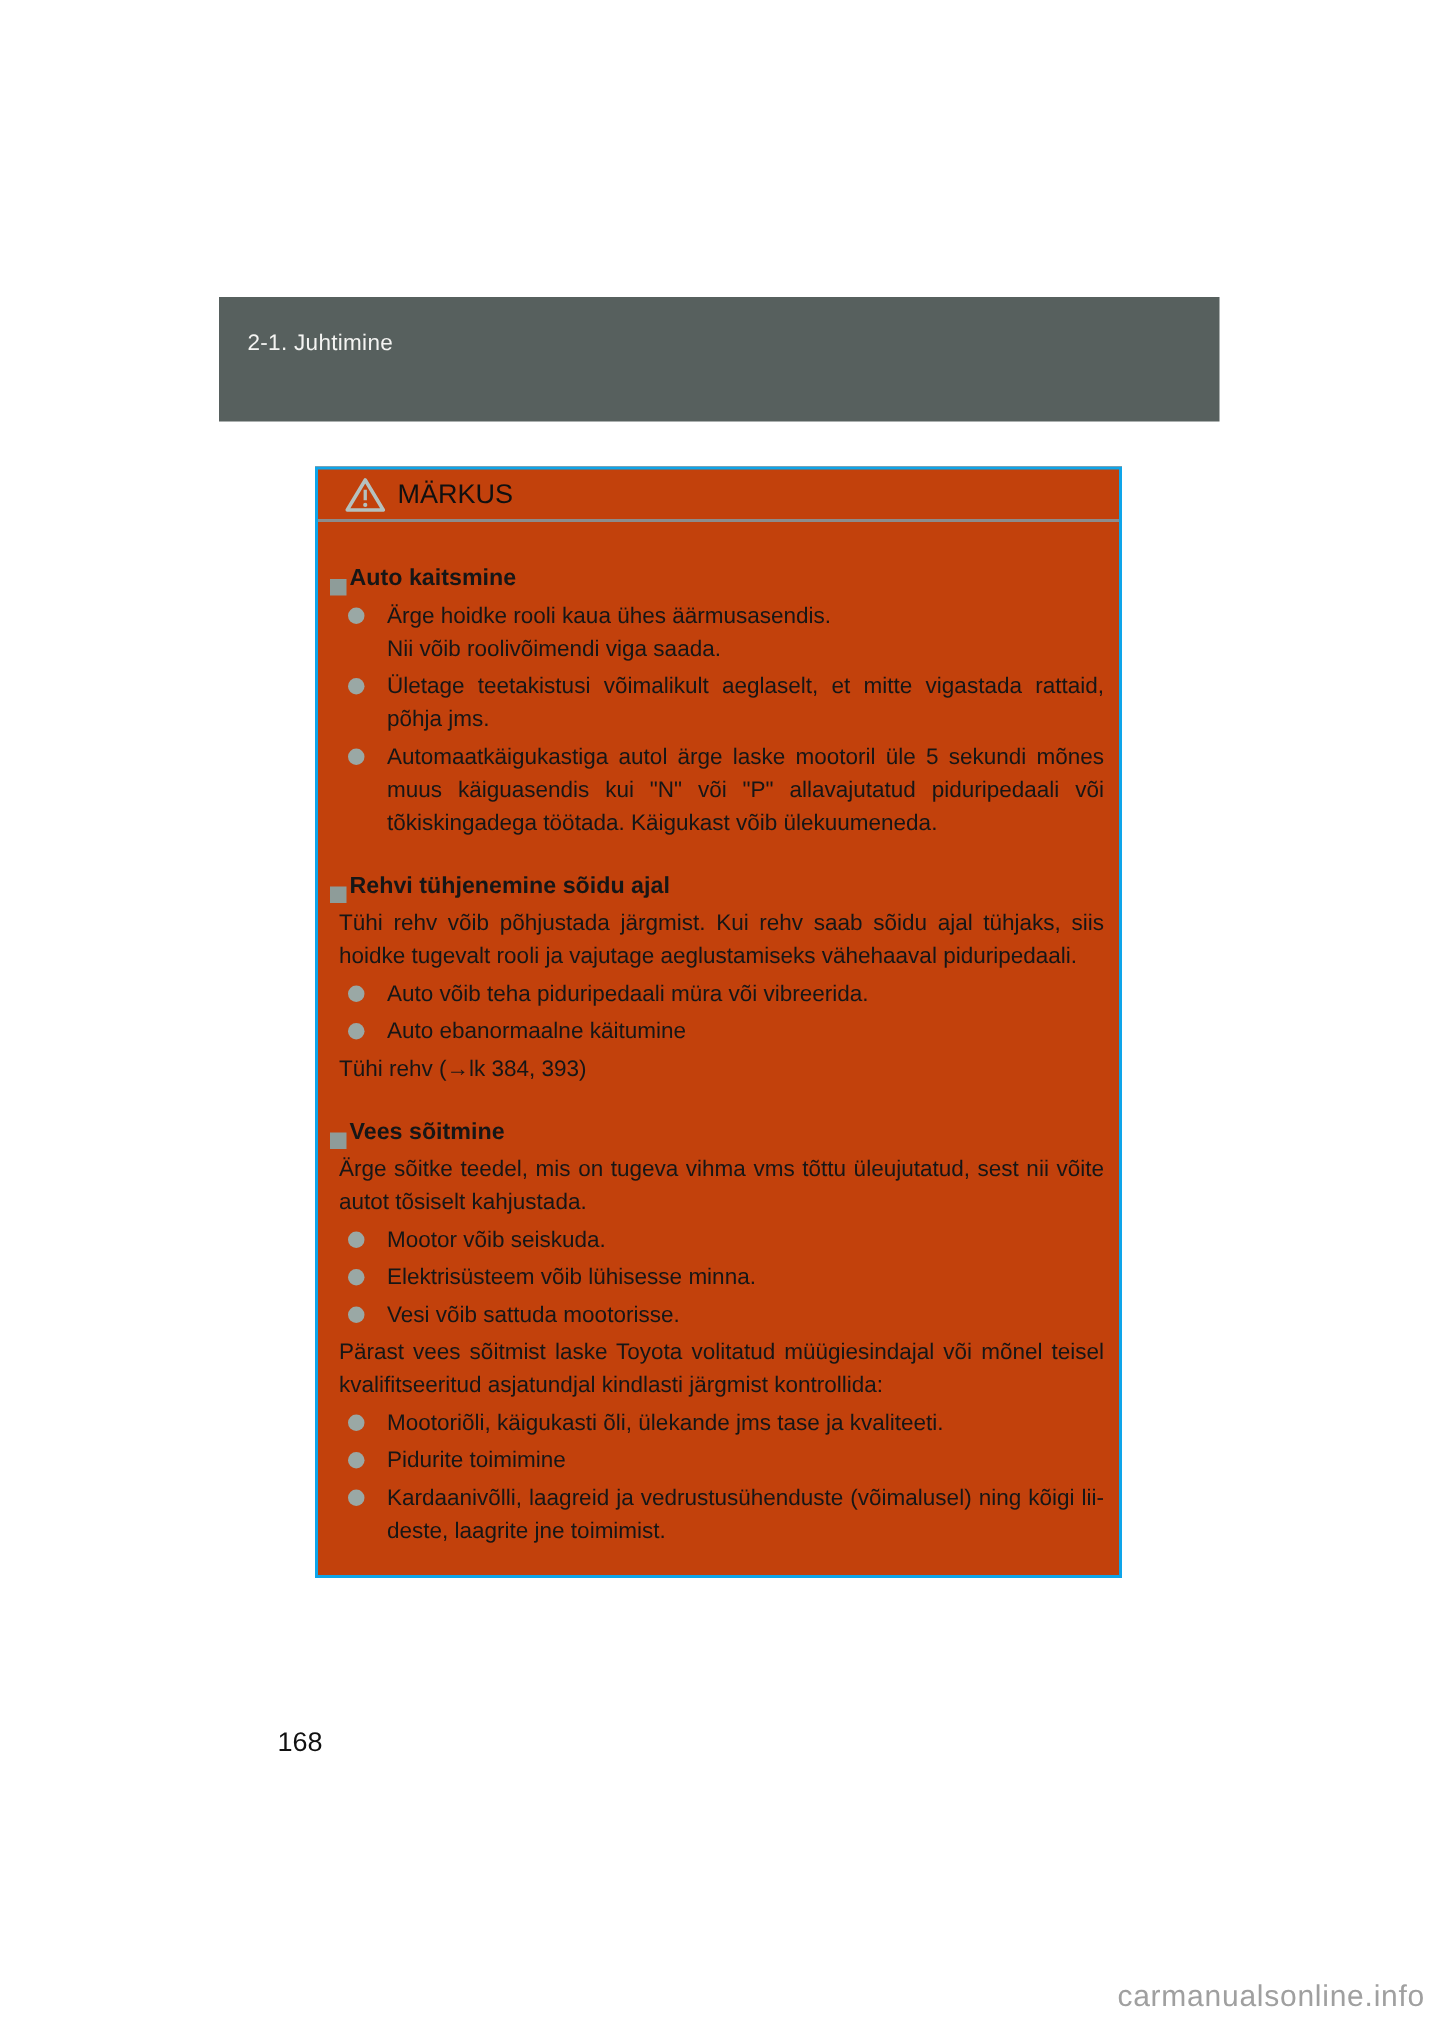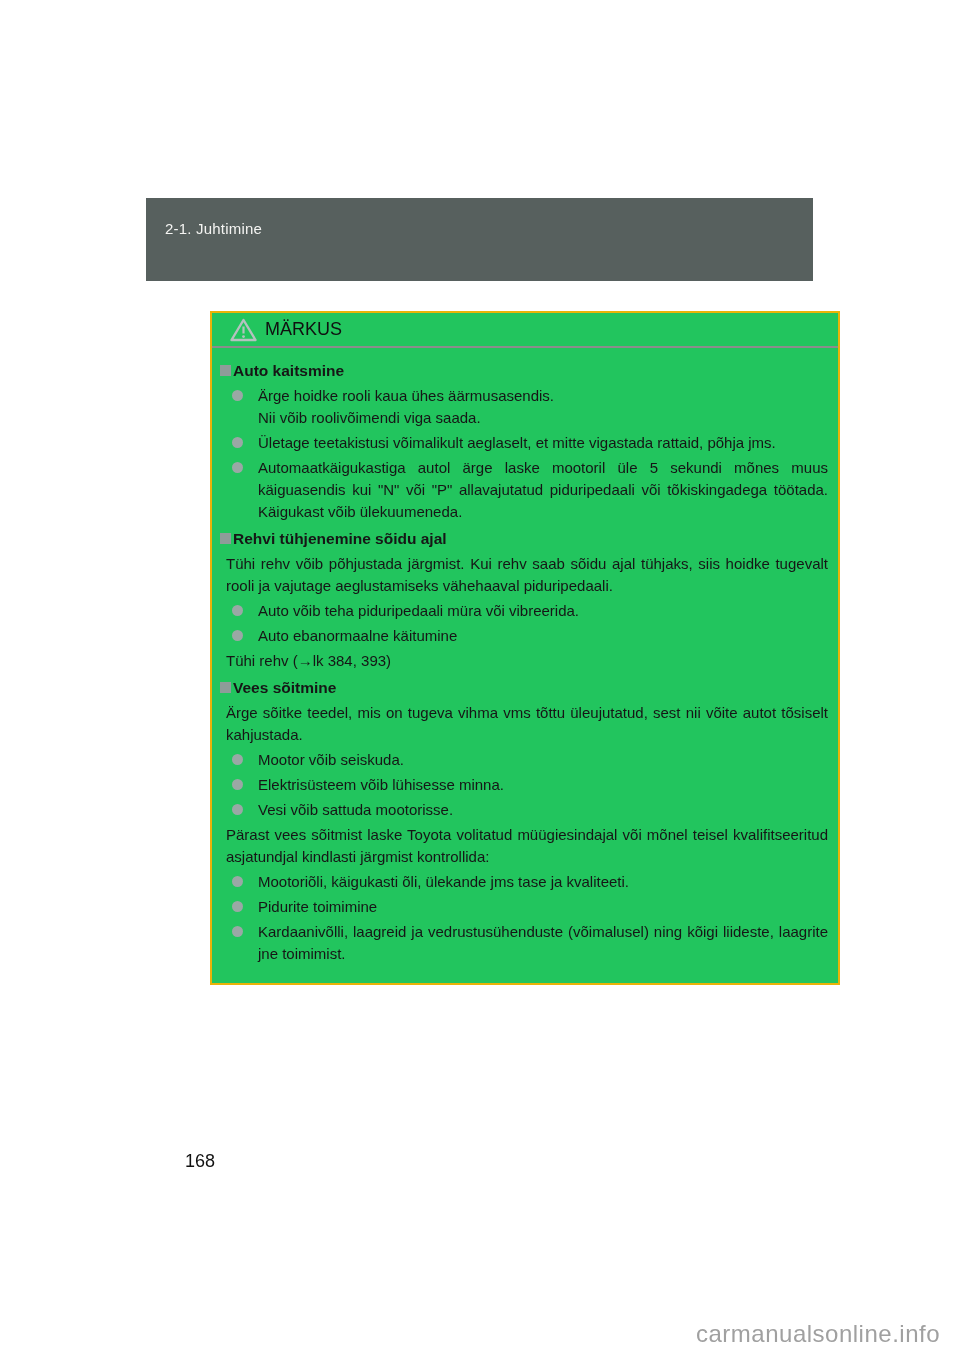--- a/index.html
+++ b/index.html
@@ -16,57 +16,57 @@
     position:absolute;left:146px;top:198px;width:667px;height:83px;
     background:#57605e;
     text-align:center;
   }
   .header-title{
     position:absolute;left:19px;top:22px;
     color:#f4f4f2;font-size:15px;letter-spacing:.2px;
   }
   
   .notice{
-    position:absolute;left:210px;top:311px;width:630px;
-    border:2px solid #eab308;box-sizing:border-box;background:#22c55e;
+    position:absolute;left:210px;top:311px;width:538px;
+    border:2px solid #0ea5e9;box-sizing:border-box;background:#c2410c;
   }
   .notice-header{
     display:flex;align-items:center;
     height:33px;border-bottom:2px solid #8c8c8c;
     padding-left:18px;
   }
   .warn-icon{flex:none;margin-right:8px;display:block;}
   .notice-title{font-size:18px;color:#101010;}
   .notice-body{
     padding:7px 10px 18px 8px;
     font-size:15px;line-height:22px;color:#161616;
   }
   .n-heading{
-    display:flex;align-items:flex-start;
-    margin-top:5px;font-weight:bold;font-size:15.5px;
+    display:flex;align-items:flex-end;
+    margin-top:20px;font-weight:bold;font-size:15.5px;
   }
   .sq{
     flex:none;width:11px;height:11px;background:#8e9c99;
     margin:5px 2px 0 0;
   }
   .n-item{display:flex;align-items:flex-start;margin:3px 0 0 12px;}
   .dot{
     flex:none;width:11px;height:11px;border-radius:50%;
     background:#9aa8a5;margin:5px 4px 0 0;
   }
   .n-text{flex:1;text-align:justify;hyphens:manual;margin-left:11px;}
   .n-para{margin:3px 0 0 6px;text-align:justify;hyphens:manual;}
   
   .page-number{
     position:absolute;left:185px;top:1151px;
     font-size:18px;color:#111;
   }
   .watermark{
-    position:absolute;right:20px;top:1320px;
-    font-size:24px;color:#a0a0a0;letter-spacing:.5px;text-align:center;
+    position:absolute;right:10px;top:1320px;
+    font-size:20px;color:#a0a0a0;letter-spacing:.5px;text-align:center;
   }
 </style>
 </head>
 <body>
 
 <div id="page">
 
   <div class="header-bar">
     <span class="header-title">2-1. Juhtimine</span>
   </div>

